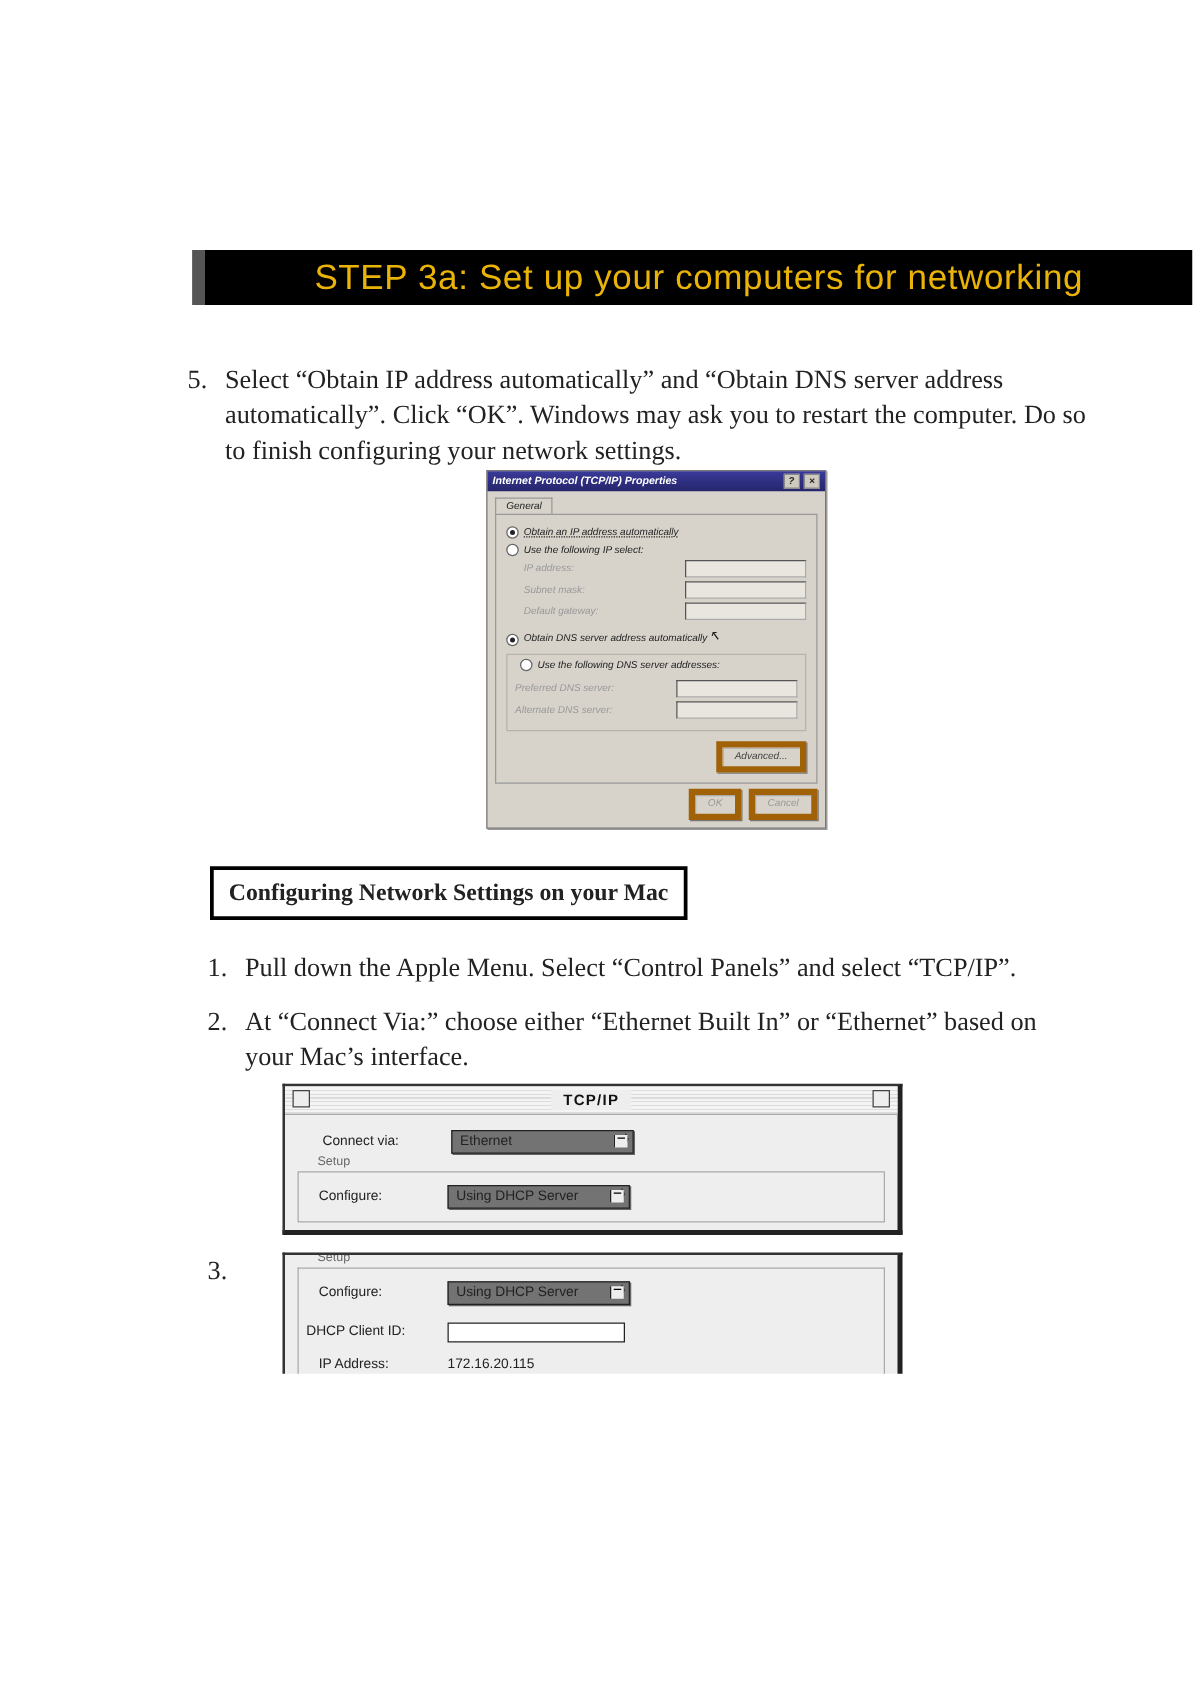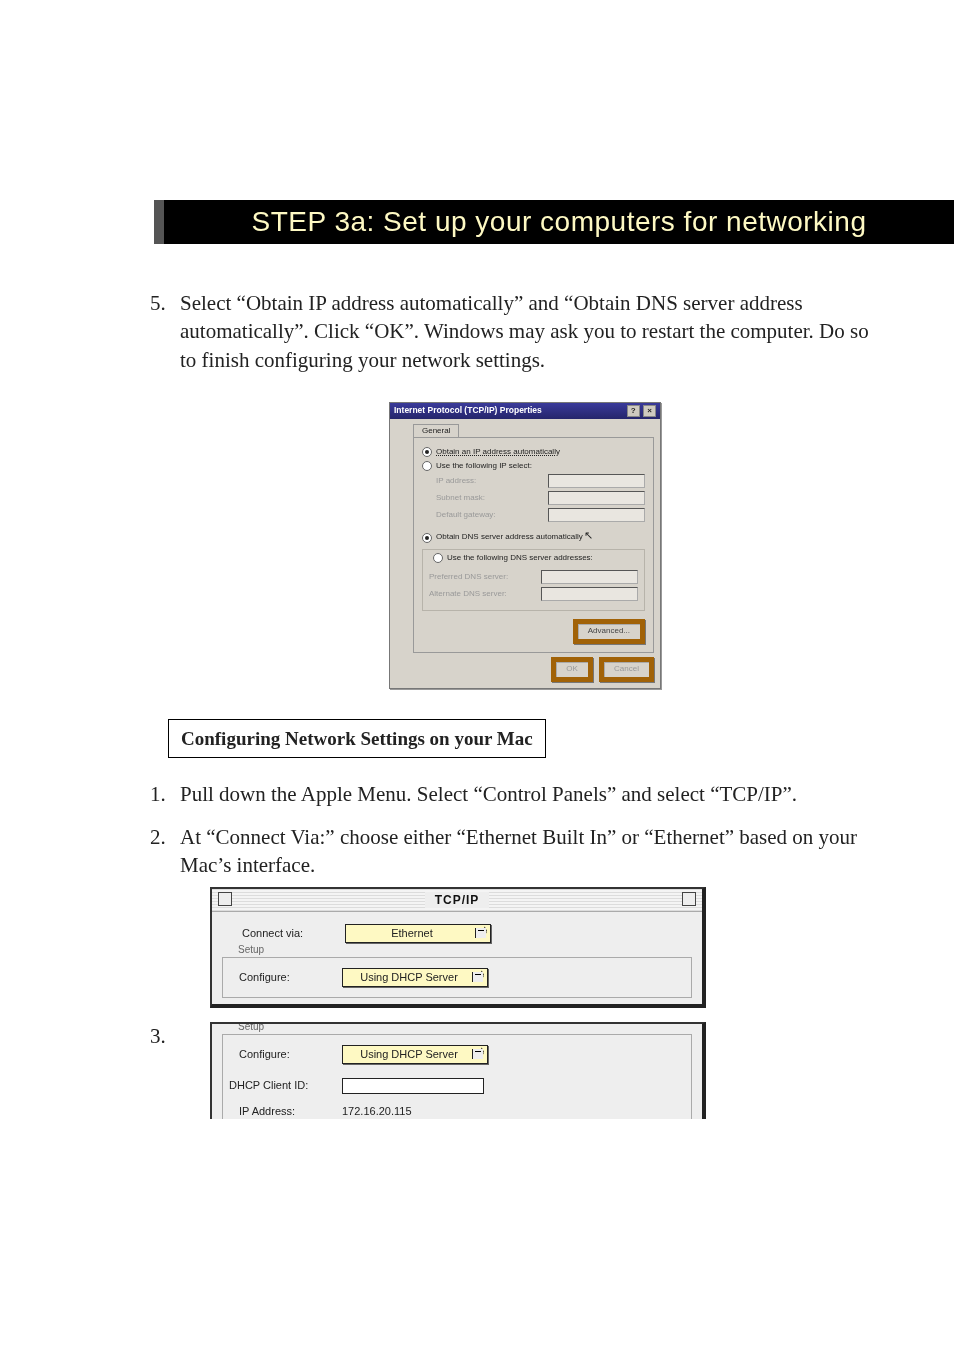--- a/index.html
+++ b/index.html
@@ -13,21 +13,21 @@
   .page {
     width: 954px;
     padding-bottom: 180px;
   }
   .header-bar {
     margin: 200px 0 0 0;
     width: 790px;
     margin-left: auto;
     margin-right: 0;
     background: #000;
-    color: #fef9c3;
+    color: #eab308;
     font-family: "Trebuchet MS", "Arial Narrow", sans-serif;
     font-size: 28px;
     letter-spacing: 0.5px;
     text-align: center;
     padding: 6px 0 6px 0;
     border-left: 10px solid #555;
   }
   .content {
     width: 720px;
     margin-left: 150px;
@@ -49,48 +49,49 @@
   }
   ol.main > li::before {
     content: counter(mainnum) ".";
     position: absolute;
     left: 0;
     top: 0;
   }
   ol.sub {
     list-style: none;
     padding: 0;
-    margin: 0;
+    margin: 16px;
     counter-reset: subnum 0;
   }
   ol.sub > li {
     counter-increment: subnum;
     margin: 14px 0 0 0;
     position: relative;
     padding-left: 30px;
   }
   ol.sub > li::before {
     content: counter(subnum) ".";
     position: absolute;
     left: 0;
     top: 0;
   }
   .section-box {
-    border: 1px solid #000000;
+    border: 3px solid #000000;
     padding: 6px 12px;
     font-weight: bold;
     display: inline-block;
     margin: 18px 0 8px 18px;
     font-size: 19px;
   }
 
   
   .win-dialog-wrap {
     text-align: center;
-    margin: 28px 0 12px 0;
+    margin: 2px 0 12px 0;
+    font-style: italic;
   }
   .win-dialog {
     display: inline-block;
     width: 270px;
     text-align: left;
     font-family: Tahoma, Arial, sans-serif;
     font-size: 8px;
     border: 1px solid #777;
     background: #d7d3cb;
     color: #222;
@@ -111,21 +112,21 @@
     background:#cfcac0;
     color:#222;
     width:11px;height:10px;
     line-height:10px;
     text-align:center;
     font-weight:bold;
     font-size:8px;
     border:1px solid #888;
     margin-left:1px;
   }
-  .win-body { padding: 4px 6px 6px 23px; }
+  .win-body { padding: 4px 6px 6px 6px; }
   .win-tab {
     background:#d7d3cb;
     border:1px solid #999;
     border-bottom:none;
     padding:1px 8px;
     display:inline-block;
     position:relative;
     top:1px;
   }
   .win-panel {
@@ -207,27 +208,26 @@
     border:1px solid #444;background:#eee;
   }
   .mac-title .ttl{
     background:#eee;padding:0 10px;font-size:12px;letter-spacing:1px;
   }
   .mac-body { padding:8px 14px 2px 30px; }
   .mac-row { display:flex; align-items:center; margin:4px 0; gap:8px;}
   .mac-row .mlab { width:95px; text-align:left; font-size:11px;}
   .mac-select {
     border:1px solid #222;
-    background:#fef9c3;
+    background:#737373;
     padding:1px 18px 1px 6px;
     font-size:11px;
     position:relative;
     min-width:120px;
     box-shadow:1px 1px 0 #666;
-    text-align:center;
   }
   .mac-select::after{
     content:"";
     position:absolute;
     right:4px; top:3px;
     width:10px;height:10px;
     border-left:1px solid #222;
     background:
      linear-gradient(#000,#000) center 2px/6px 1px no-repeat,
      #eee;

